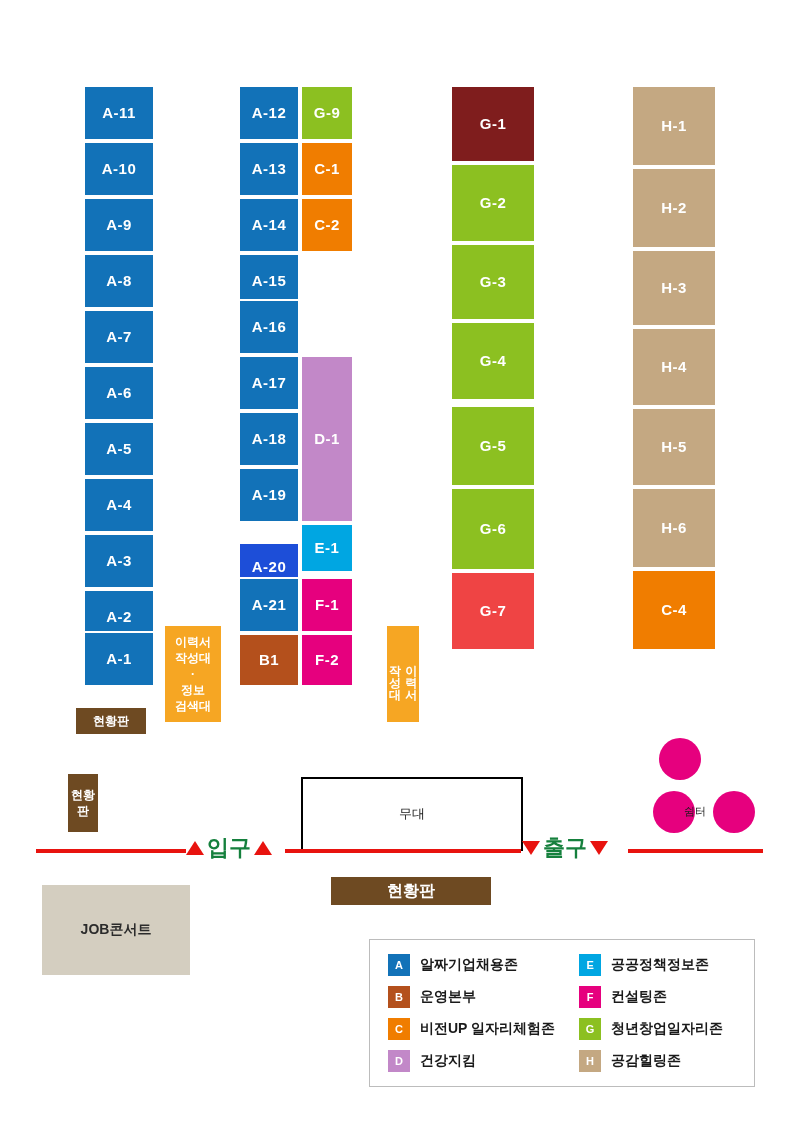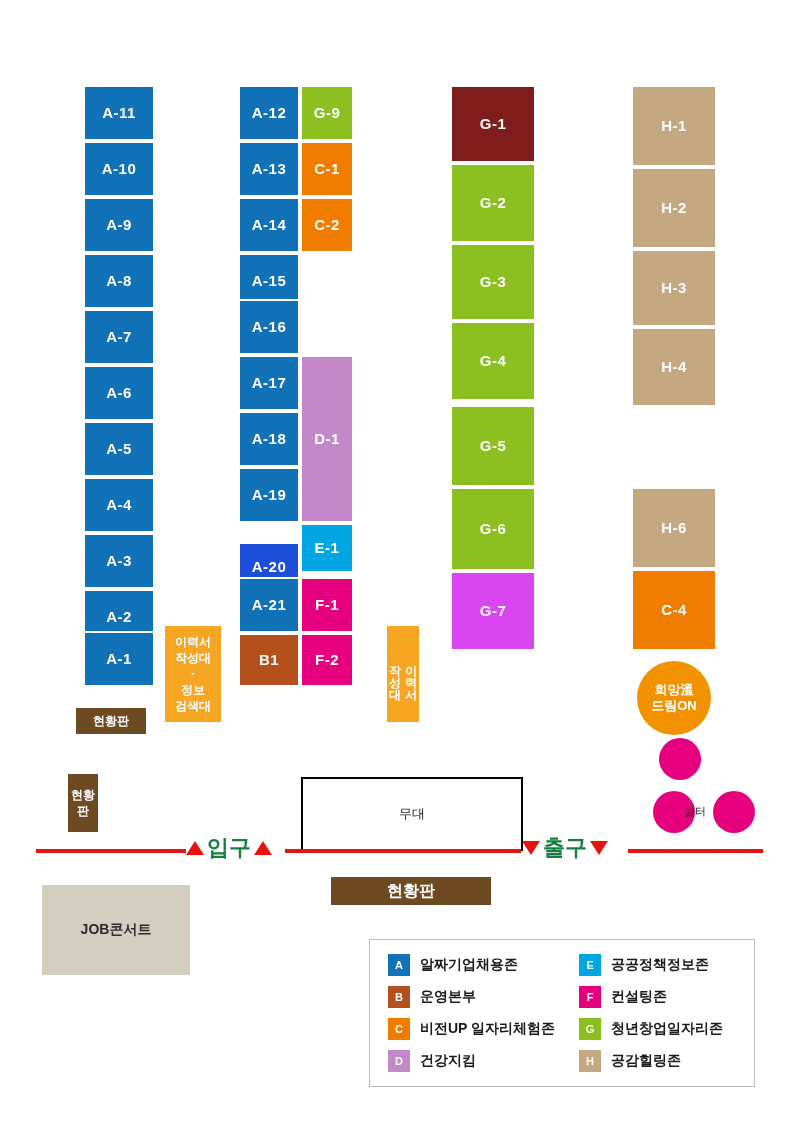--- a/index.html
+++ b/index.html
@@ -194,45 +194,44 @@
   <div class="booth" style="left:300px; top:523px; width:54px; height:50px; background:#00a6e2;">E-1</div>
   <div class="booth" style="left:300px; top:577px; width:54px; height:56px; background:#e6007e;">F-1</div>
   <div class="booth" style="left:300px; top:633px; width:54px; height:54px; background:#e6007e;">F-2</div>
 
   <div class="booth" style="left:450px; top:85px; width:86px; height:78px; background:#7f1d1d;">G-1</div>
   <div class="booth" style="left:450px; top:163px; width:86px; height:80px; background:#8cc021;">G-2</div>
   <div class="booth" style="left:450px; top:243px; width:86px; height:78px; background:#8cc021;">G-3</div>
   <div class="booth" style="left:450px; top:321px; width:86px; height:80px; background:#8cc021;">G-4</div>
   <div class="booth" style="left:450px; top:405px; width:86px; height:82px; background:#8cc021;">G-5</div>
   <div class="booth" style="left:450px; top:487px; width:86px; height:84px; background:#8cc021;">G-6</div>
-  <div class="booth" style="left:450px; top:571px; width:86px; height:80px; background:#d946ef;">G-7</div>
+  <div class="booth" style="left:450px; top:571px; width:86px; height:80px; background:#ef4444;">G-7</div>
 
   <div class="booth" style="left:631px; top:85px; width:86px; height:82px; background:#c4a882;">H-1</div>
   <div class="booth" style="left:631px; top:167px; width:86px; height:82px; background:#c4a882;">H-2</div>
   <div class="booth" style="left:631px; top:249px; width:86px; height:78px; background:#c4a882;">H-3</div>
   <div class="booth" style="left:631px; top:327px; width:86px; height:80px; background:#c4a882;">H-4</div>
+  <div class="booth" style="left:631px; top:407px; width:86px; height:80px; background:#c4a882;">H-5</div>
   <div class="booth" style="left:631px; top:487px; width:86px; height:82px; background:#c4a882;">H-6</div>
   <div class="booth" style="left:631px; top:569px; width:86px; height:82px; background:#f07d00;">C-4</div>
 
   <div class="note" style="left:163px; top:624px; width:60px; height:100px; background:#f6a623; white-space:pre-line;">이력서
 작성대
 ·
 정보
 검색대</div>
   <div class="note" style="left:385px; top:624px; width:36px; height:100px; background:#f6a623;">
     <span class="vert" style="white-space:pre-line;">이력서
 작성대</span>
   </div>
   <div class="note" style="left:74px; top:706px; width:74px; height:30px; background:#6e4a22;">현황판</div>
   <div class="note" style="left:66px; top:772px; width:34px; height:62px; background:#6e4a22; white-space:pre-line;">현황
 판</div>
   <div class="note" style="left:329px; top:875px; width:164px; height:32px; background:#6e4a22; font-size:16px;">현황판</div>
 
-  <div class="hope-circle" style="left:637px; top:661px; width:74px; height:74px; white-space:pre-line;">희망溫
-드림ON</div>
   <div class="circle" style="left:659px; top:738px; width:42px; height:42px;"></div>
   <div class="circle" style="left:653px; top:791px; width:42px; height:42px;"></div>
   <div class="circle" style="left:713px; top:791px; width:42px; height:42px;"></div>
   <div class="shelter-label" style="left:684px; top:804px;">쉼터</div>
 
   <div class="stage-box" style="left:301px; top:777px; width:222px; height:74px;">
     <span>무대</span>
   </div>
 
   <div class="redline" style="left:36px; top:849px; width:150px;"></div>

